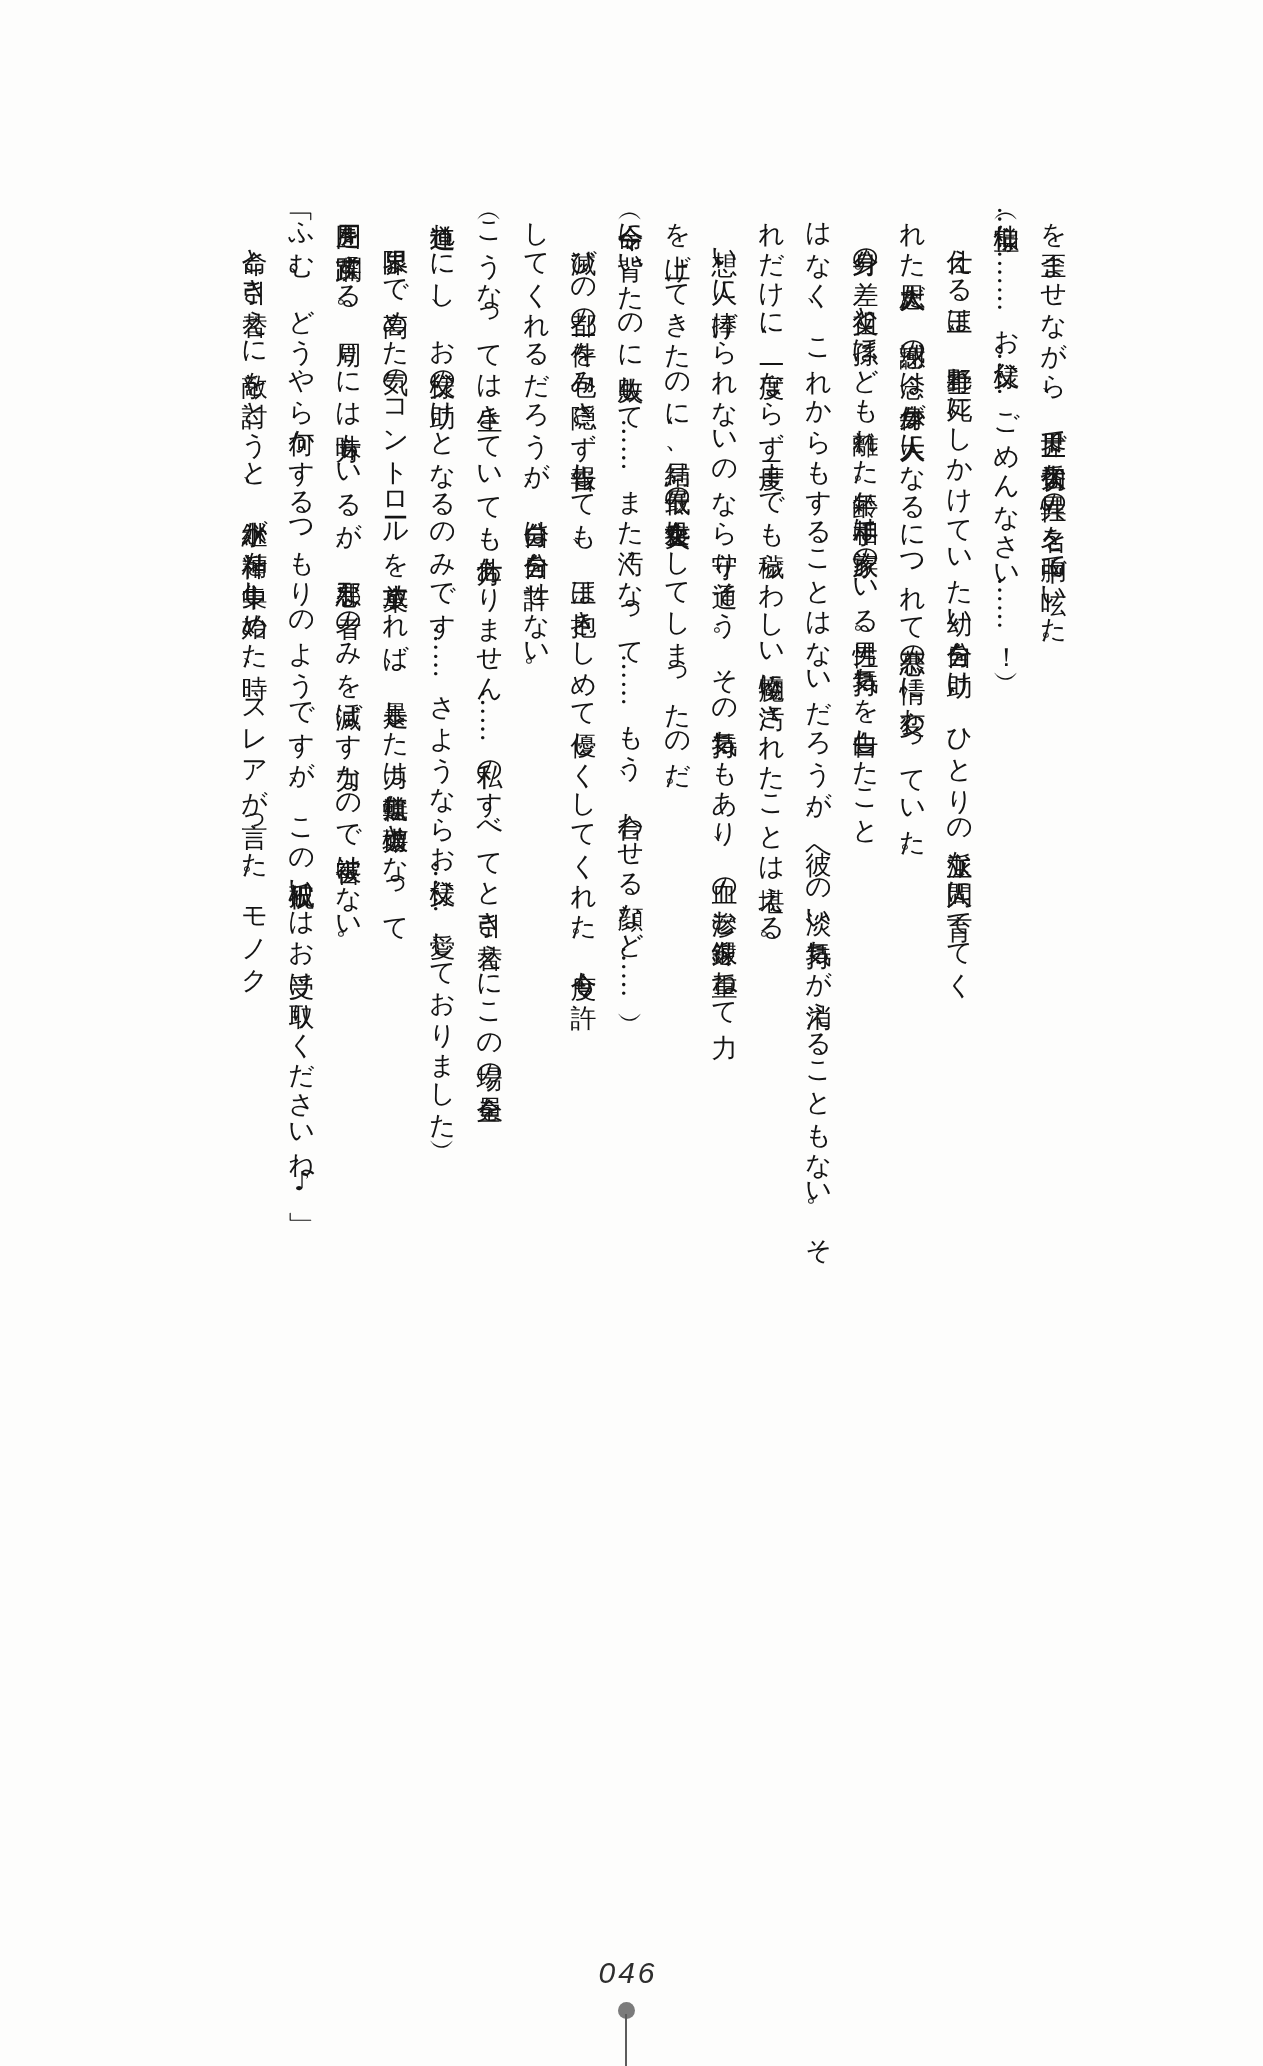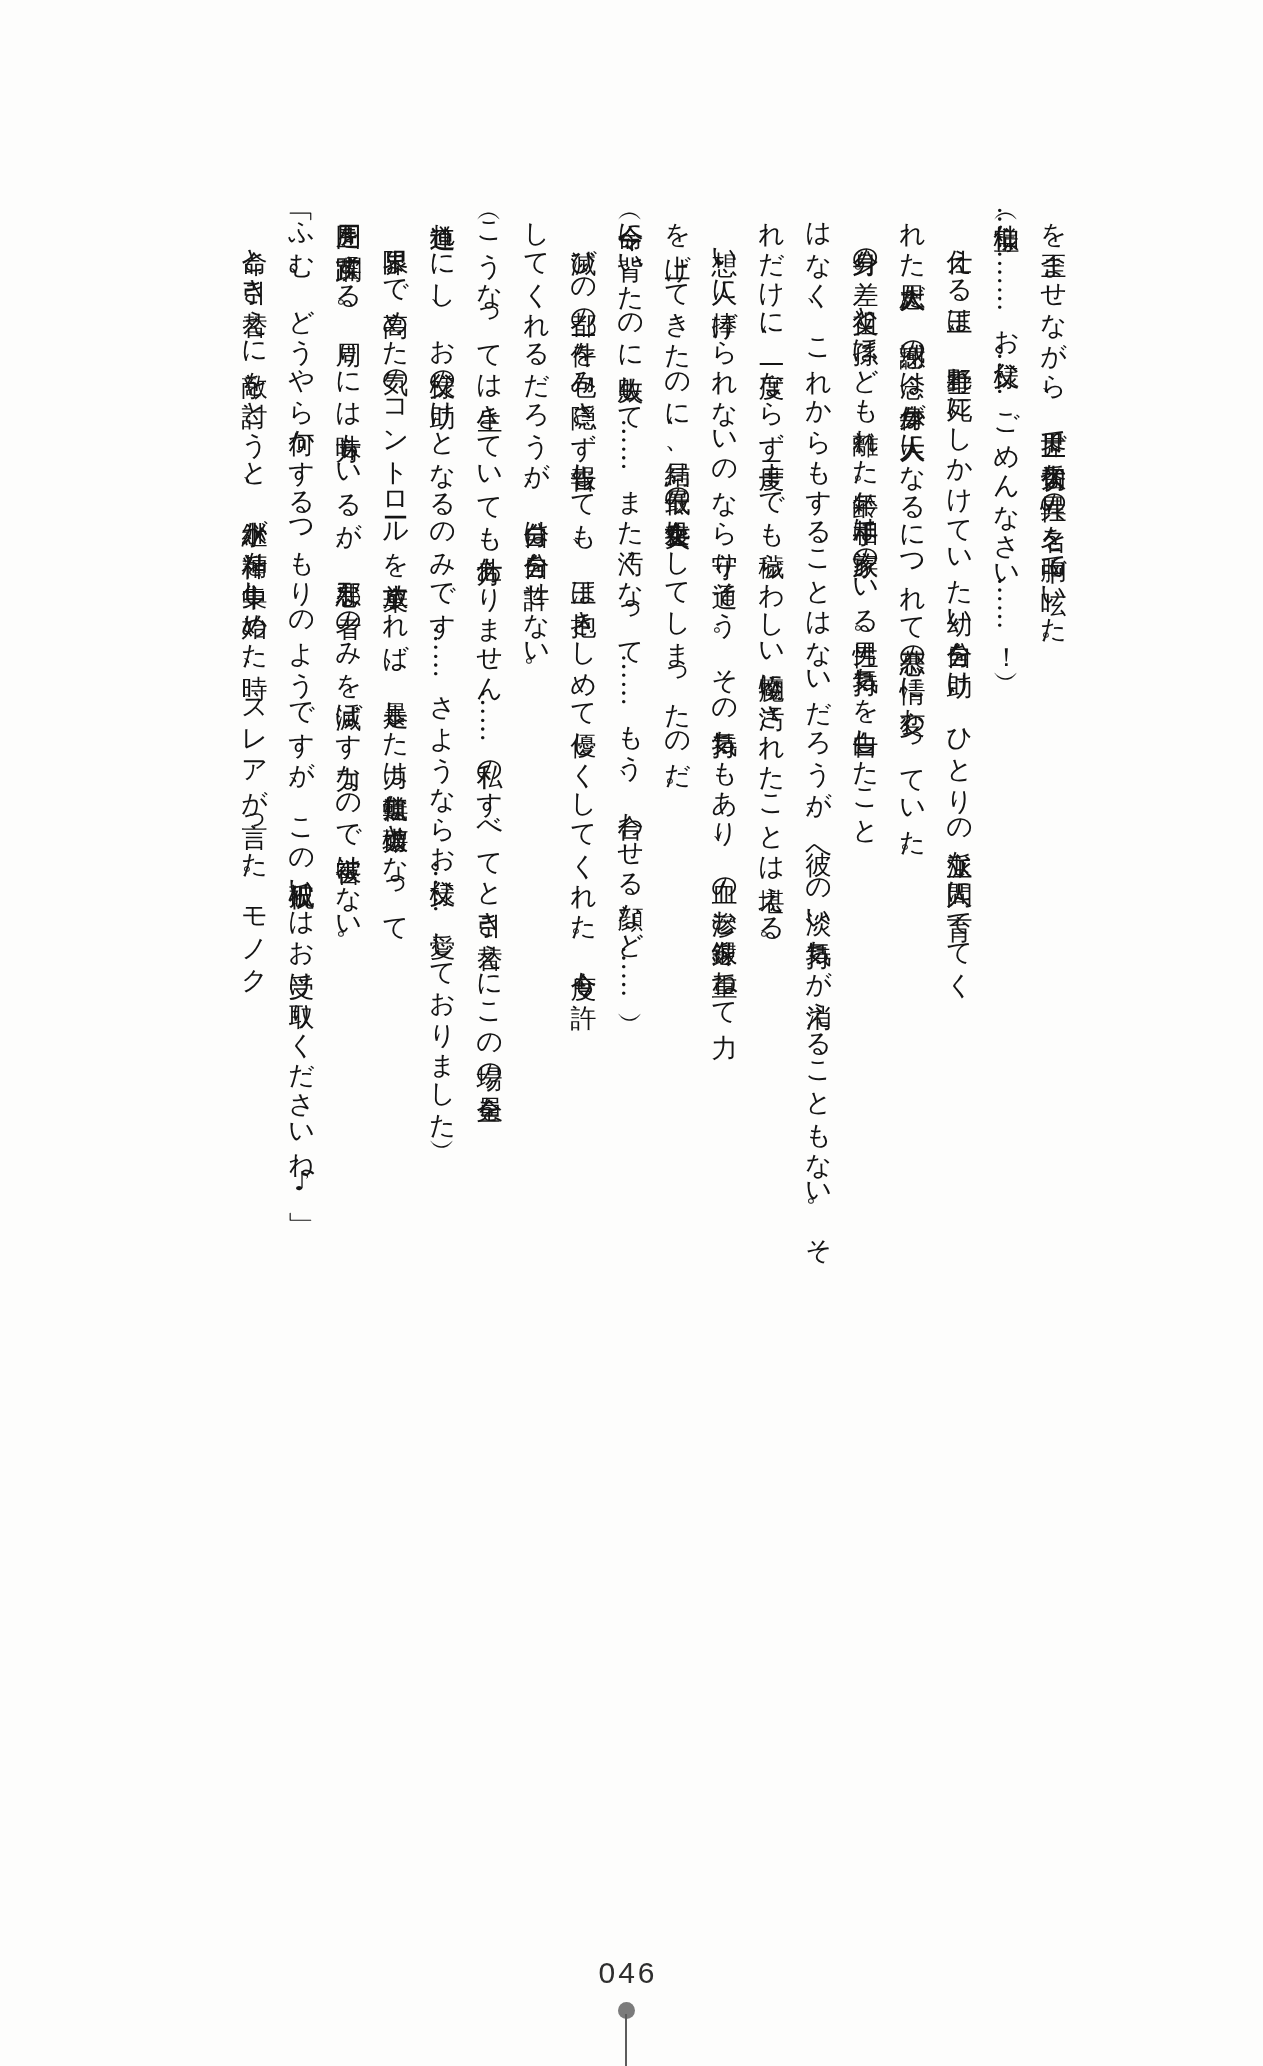--- a/index.html
+++ b/index.html
@@ -38,20 +38,21 @@
     position: absolute;
     top: 1956px;
     left: 596px;
     width: 64px;
     text-align: center;
     font-family: "Liberation Sans", "DejaVu Sans", sans-serif;
     font-weight: 400;
     font-size: 30px;
     letter-spacing: 3px;
     color: #2e2e2e;
+    font-style: italic;
   }
   .footer-dot {
     position: absolute;
     top: 2002px;
     left: 618px;
     width: 17px;
     height: 17px;
     border-radius: 50%;
     background: #7b7b7b;
   }

